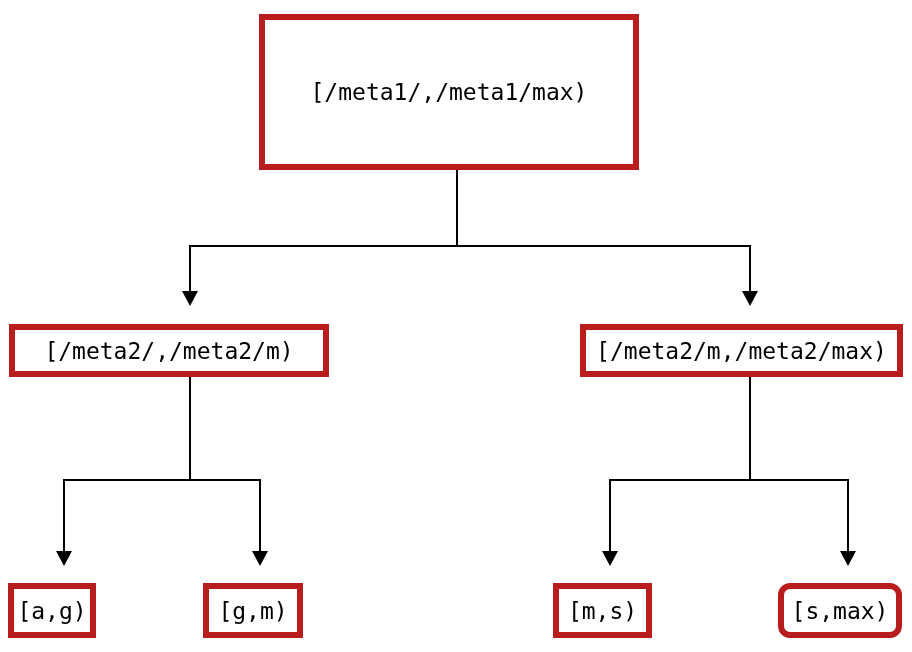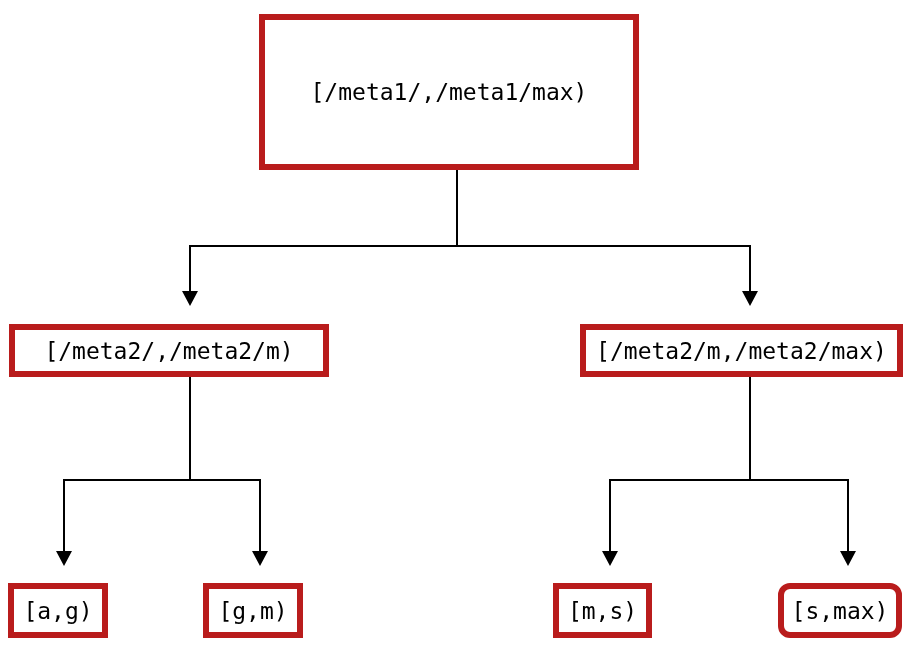--- a/index.html
+++ b/index.html
@@ -44,21 +44,21 @@
     height: 0;
     border-left: 8px solid transparent;
     border-right: 8px solid transparent;
     border-top: 15px solid #000000;
   }
 
   
   #node-root   { left: 259px; top: 14px;  width: 380px; height: 156px; }
   #node-l2a    { left: 9px;  top: 324px; width: 320px; height: 53px; }
   #node-l2b    { left: 580px; top: 324px; width: 323px; height: 53px; justify-content: center; }
-  #node-l3a    { left: 8px;   top: 583px; width: 100px; height: 55px; }
+  #node-l3a    { left: 8px;   top: 583px; width: 88px; height: 55px; }
   #node-l3b    { left: 203px; top: 583px; width: 100px; height: 55px; }
   #node-l3c    { left: 553px; top: 583px; width: 99px;  height: 55px; }
   #node-l3d    { left: 778px; top: 583px; width: 124px; height: 55px; border-radius: 12px; }
 
   
   #e-root-stem        { left: 456px; top: 170px; height: 77px; }
   #e-root-crossbar    { left: 189px; top: 245px; width: 562px; }
   #e-root-drop-left   { left: 189px; top: 245px; height: 46px; }
   #e-root-drop-right  { left: 749px; top: 245px; height: 46px; }
   #a-l2a              { left: 182px; top: 291px; }

